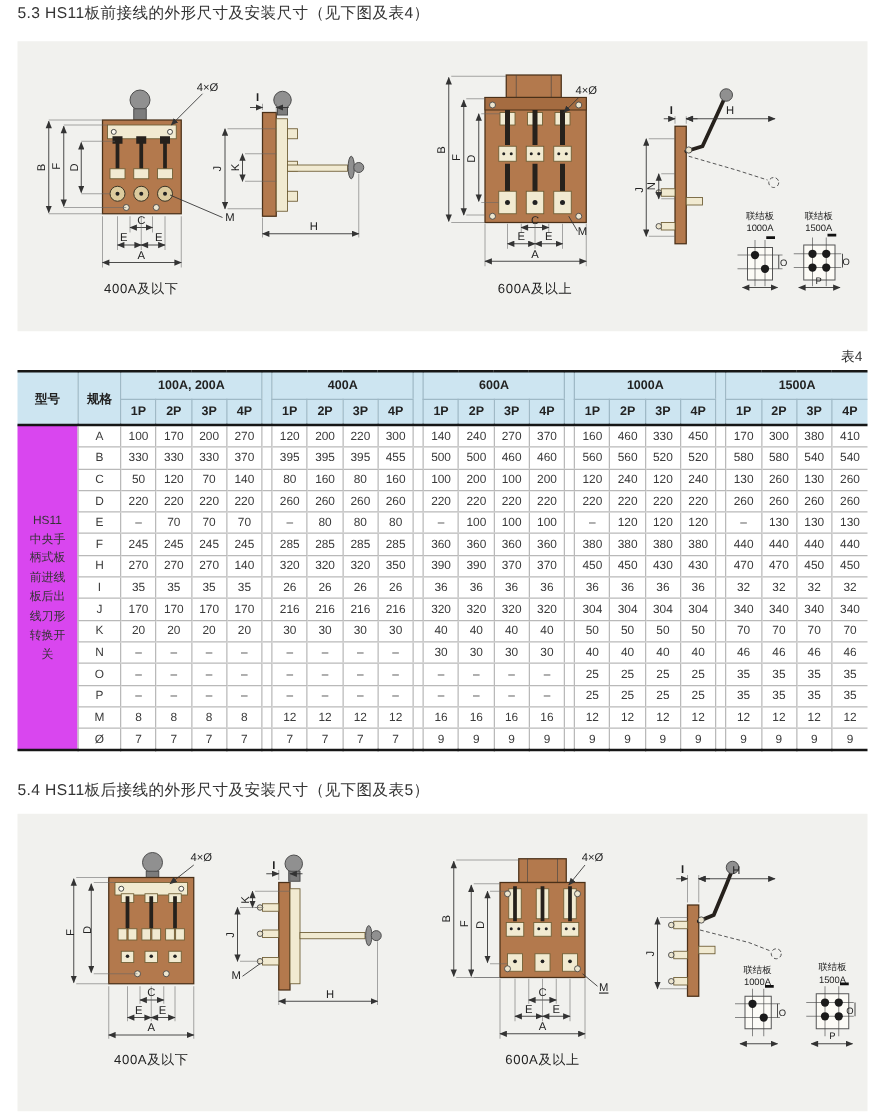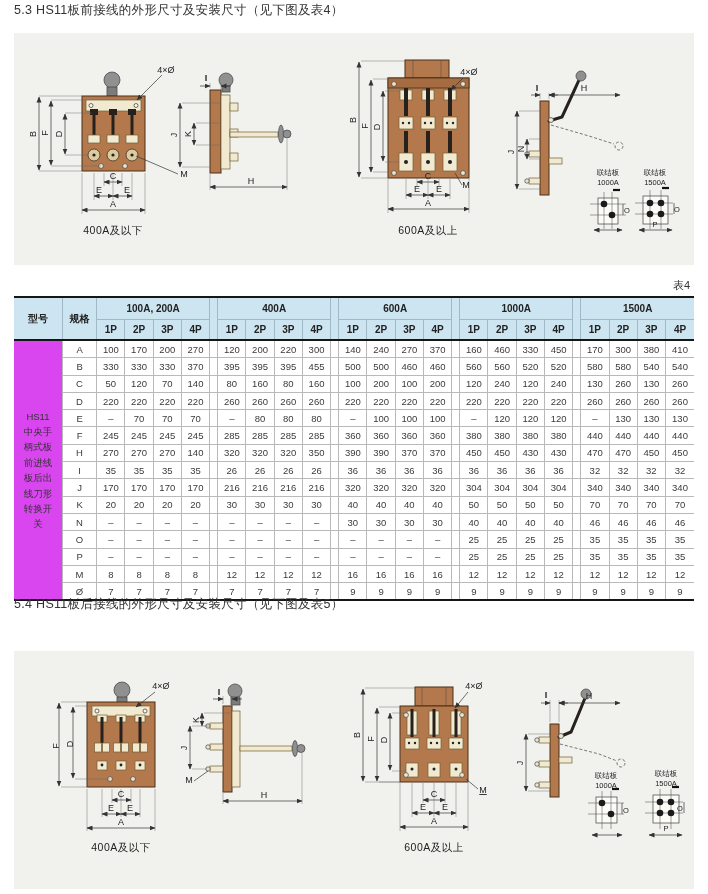--- a/index.html
+++ b/index.html
@@ -1,20 +1,20 @@
 <!DOCTYPE html>
 <html><head>
 <meta charset="utf-8">
 <style>
   html,body{margin:0;padding:0}
   body{width:708px;height:894px;position:relative;background:#ffffff;
        font-family:"Liberation Sans","DejaVu Sans",sans-serif;color:#333;overflow:hidden}
   .sec-title{position:absolute;left:14px;font-size:12.5px;color:#333;letter-spacing:.3px}
   #t1{top:2px}
-  #t2{top:596px}
+  #t2{top:624px}
   .fig-panel{position:absolute;left:14px;width:680px;background:#f1f1ee}
   #fig1{top:33px;height:232px}
   #fig2{top:651px;height:238px}
   .table-label{position:absolute;right:18px;top:278px;font-size:11px;color:#333}
   #dim-table{position:absolute;left:14px;top:296px;width:680px;border-collapse:collapse;
              table-layout:fixed;border-top:2.5px solid #161616;border-bottom:2.5px solid #161616}
   #dim-table th{background:#cde5f1;font-weight:bold;font-size:10px;color:#222;padding:0;
                 border-left:1px solid #9fb9c6;text-align:center}
   #dim-table thead tr:first-child th:first-child{border-left:none}
   #dim-table th.gh{height:21px;border-bottom:1px solid #9fb9c6}

